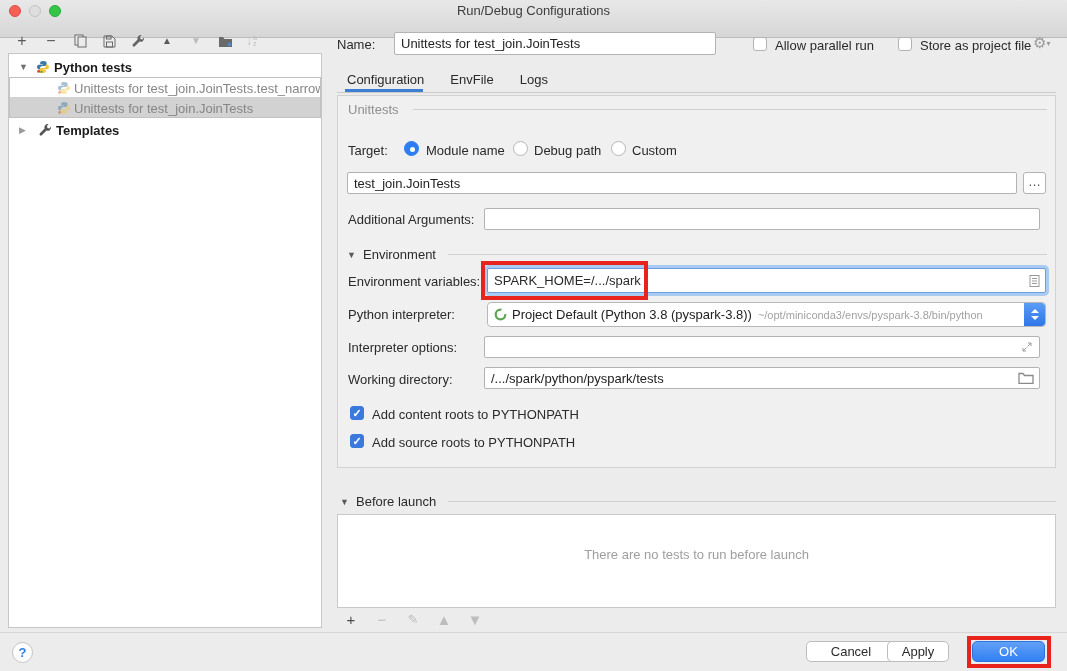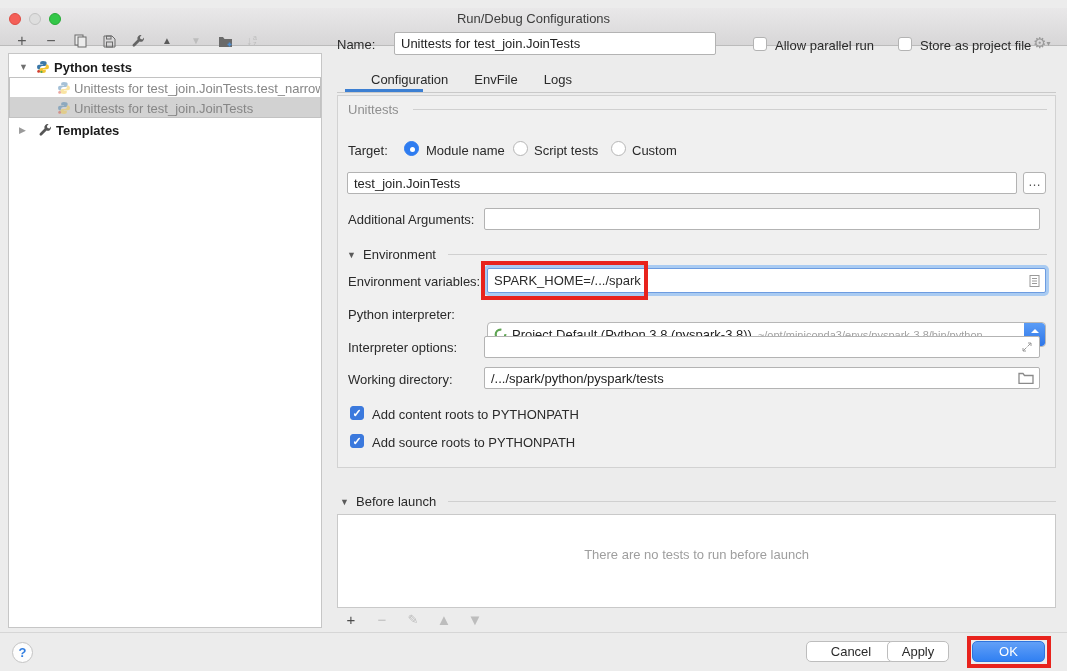--- a/index.html
+++ b/index.html
@@ -1,21 +1,21 @@
 <!DOCTYPE html>
 <html><head>
 <meta charset="utf-8">
 <style>
   * { box-sizing: border-box; margin: 0; padding: 0; }
   html,body { width:1067px; height:671px; }
   body { font-family:"Liberation Sans", sans-serif; font-size:13px; color:#2a2a2a; }
   .app { position:relative; width:1067px; height:671px; background:#ececec; overflow:hidden; }
 
   
-  .titlebar { position:absolute; left:0; top:8px; width:1067px; height:38px;
+  .titlebar { position:absolute; left:0; top:0; width:1067px; height:38px;
               background:linear-gradient(#e9e8e9,#d7d6d7); border-bottom:1px solid #bbb; }
   .tl { position:absolute; top:5px; width:12px; height:12px; border-radius:50%; }
   .tl-close { left:9px;  background:#f45f58; border:1px solid #dd4d44; }
   .tl-min   { left:29px; background:#dedede; border:1px solid #c3c3c3; }
   .tl-zoom  { left:49px; background:#33c748; border:1px solid #27aa37; }
   .title-text { position:absolute; left:0; right:0; top:3px; text-align:center; color:#3d3d3d; }
 
   
   .left-toolbar { position:absolute; left:14px; top:32px; height:18px; display:flex; gap:13px; align-items:center; }
   .tbi { display:inline-flex; align-items:center; justify-content:center; width:16px; height:16px;
@@ -41,21 +41,21 @@
   .lbl { position:absolute; white-space:nowrap; }
   input.txt { position:absolute; border:1px solid #b3b3b3; border-radius:2px; background:#fff;
               font:13px "Liberation Sans",sans-serif; color:#222; padding:0 6px; }
   .chk { position:absolute; width:14px; height:14px; background:#fff; border:1px solid #b3b3b3; border-radius:3px; }
   .chk.checked { background:#3b79dd; border-color:#3b79dd; color:#fff; font-size:11px; font-weight:bold;
                  display:flex; align-items:center; justify-content:center; line-height:11px; }
   .gear { position:absolute; color:#9a9a9a; font-size:15px; }
   .gear .dn { font-size:8px; vertical-align:2px; }
 
   
-  .tabs { position:absolute; left:347px; top:72px; display:flex; gap:26px;margin-left:24px; }
+  .tabs { position:absolute; left:347px; top:72px; display:flex; gap:26px; }
   .tab { cursor:default; }
   .tabstrip-line { position:absolute; left:337px; top:92px; width:719px; height:1px; background:#c9c9c9; }
   .tab-underline { position:absolute; left:345px; top:89px; width:78px; height:3px; background:#3c7fd2; }
 
   
   .panel { position:absolute; left:337px; top:95px; width:719px; height:373px;
            background:#f0f0f0; border:1px solid #d2d2d2; }
   .panel .grouplabel { position:absolute; color:#8f8f8f; }
   .hline { position:absolute; height:1px; background:#d0d0d0; }
 
@@ -220,21 +220,21 @@
   <div class="tab-underline"></div>
 
   <div class="panel">
     <span class="grouplabel" style="left:10px; top:6px;">Unittests</span>
     <div class="hline" style="left:75px; right:8px; top:13px;"></div>
 
     <span class="lbl" style="left:10px; top:47px;">Target:</span>
     <span class="radio sel" style="left:66px; top:45px;"></span>
     <span class="lbl" style="left:88px; top:47px;">Module name</span>
     <span class="radio" style="left:175px; top:45px;"></span>
-    <span class="lbl" style="left:196px; top:47px;">Script tests</span>
+    <span class="lbl" style="left:196px; top:47px;">Debug path</span>
     <span class="radio" style="left:273px; top:45px;"></span>
     <span class="lbl" style="left:294px; top:47px;">Custom</span>
 
     <input class="txt" style="left: 9px; top: 76px; width: 670px; height: 22px;" value="test_join.JoinTests">
     <span class="browse-btn" style="left:685px; top:76px;">…</span>
 
     <span class="lbl" style="left:10px; top:116px;">Additional Arguments:</span>
     <input class="txt" style="left: 146px; top: 112px; width: 556px; height: 22px;" value="">
 
     <span class="sec-arrow" style="left:9px; top:154px;">▼</span>
@@ -246,21 +246,21 @@
       <span>SPARK_HOME=/.../spark</span>
       <span class="field-icon-right">
         <svg width="11" height="13" viewBox="0 0 11 13">
           <rect x="1" y="1" width="9" height="11" fill="none" stroke="#9a9a9a"></rect>
           <path d="M3 4h5M3 6.5h5M3 9h5" stroke="#9a9a9a"></path>
         </svg>
       </span>
     </div>
 
     <span class="lbl" style="left:10px; top:211px;">Python interpreter:</span>
-    <div class="combo" style="left:149px; top:206px; width:559px; height:25px;margin-top:20px;">
+    <div class="combo" style="left:149px; top:206px; width:559px; height:25px;">
       <svg width="13" height="13" viewBox="0 0 13 13">
         <circle cx="6.5" cy="6.5" r="4.8" fill="none" stroke="#5fa553" stroke-width="2.2" stroke-dasharray="23 6"></circle>
       </svg>
       <span class="val">Project Default (Python 3.8 (pyspark-3.8))</span>
       <span class="path">~/opt/miniconda3/envs/pyspark-3.8/bin/python</span>
       <span class="stepper">
           <span class="arr-up"></span>
           <span class="arr-dn"></span>
         </span>
     </div>

